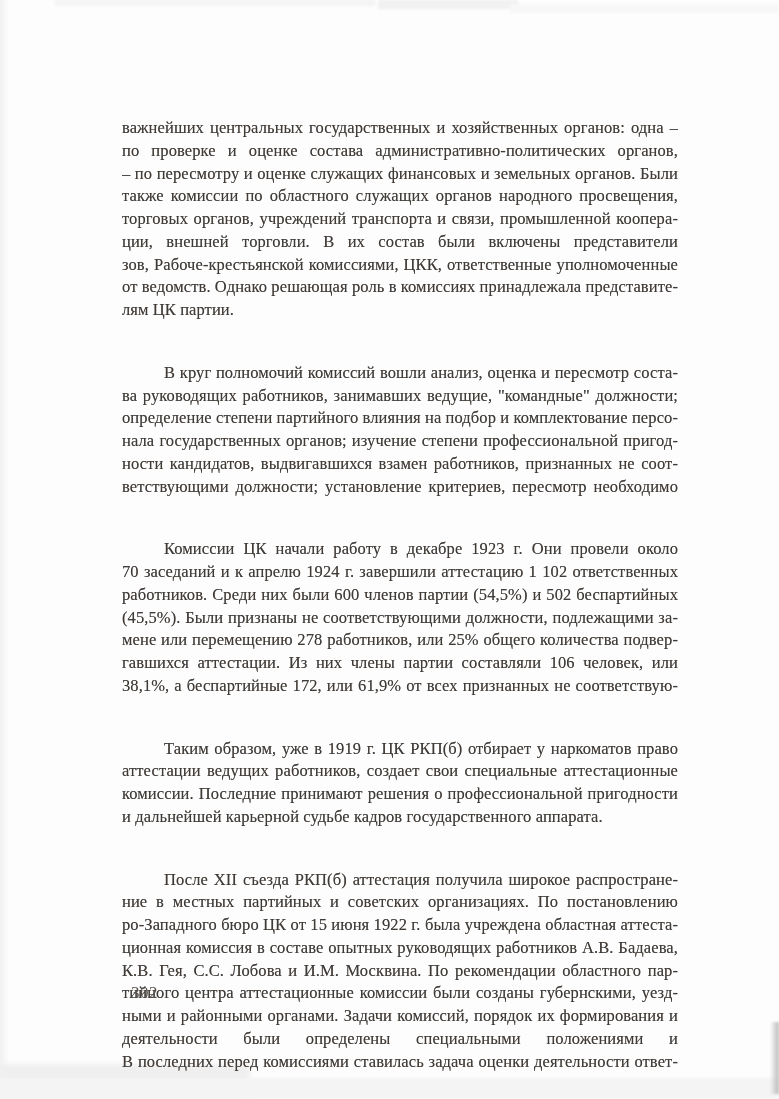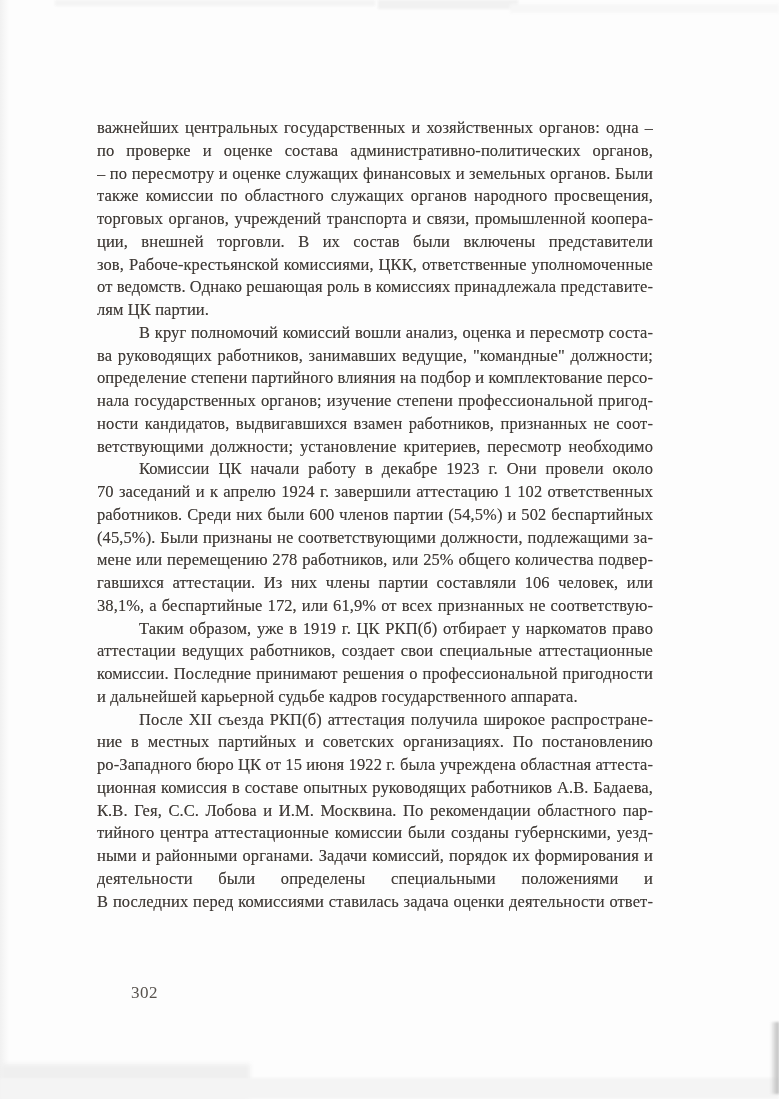--- a/index.html
+++ b/index.html
@@ -25,38 +25,38 @@
   .artifact-left  { left: 0; top: 0; width: 9px; height: 1099px;
                     background: linear-gradient(to right, #f1f1f1, rgba(253,253,253,0)); }
   .artifact-bottom { left: 0; top: 1078px; width: 779px; height: 21px; background: #f4f4f4; filter: blur(1px); }
   .artifact-bottom-left { left: 0; top: 1064px; width: 250px; height: 35px; background: #efefef; filter: blur(2px); }
   .artifact-corner { left: 770px; top: 1022px; width: 9px; height: 72px;
                      background: linear-gradient(to right, rgba(230,230,230,0), #b9b9b9);
                      filter: blur(1px); }
 
   .text-block {
     position: absolute;
-    left: 97px;
+    left: 122px;
     top: 117px;
     width: 556px;
     color: #403b37;
     font-size: 16.5px;
     letter-spacing: 0.1px;
     text-shadow: 0 0 0.5px rgba(64,59,55,0.55);
   }
   .line {
     height: 22.75px;
     line-height: 22.75px;
     overflow: hidden;
     text-align: justify;
     text-align-last: justify;
     white-space: normal;
   }
   .line.last { text-align-last: left; }
-  .line.indent { padding-left: 42px; }
+  .line.indent { padding-left: 42px; margin-top: 40px; }
 
   .page-number {
     position: absolute;
     left: 131px;
     top: 981px;
     font-size: 17px;
     line-height: 24px;
     color: #585membership;
     color: #57524d;
     letter-spacing: 0.5px;

